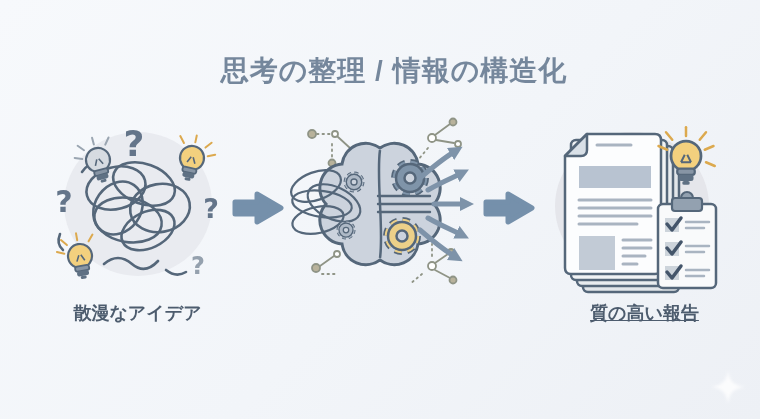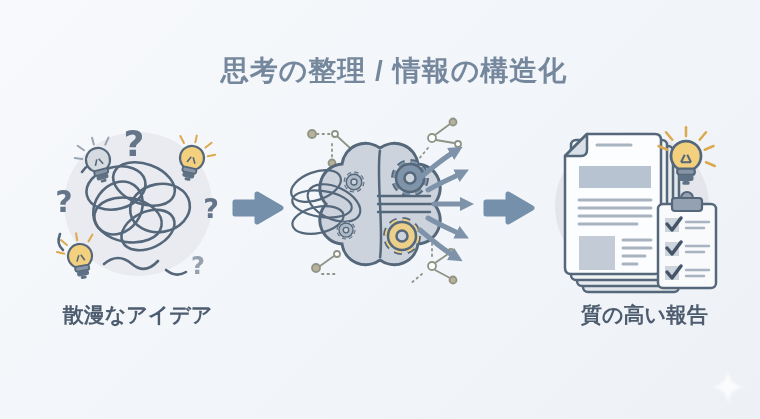--- a/index.html
+++ b/index.html
@@ -17,25 +17,25 @@
   }
   .stage-icon{position:absolute;}
   .stage1{left:46px;top:118px;}
   .stage2{left:282px;top:108px;}
   .stage3{left:541px;top:114px;}
   .flow-arrow{position:absolute;}
   .arrow1{left:227px;top:184px;}
   .arrow2{left:478px;top:184px;}
   .caption{
     position:absolute;top:301px;width:215px;
-    text-align:center;font-size:21px;font-weight:bold;color:#4d5c6e;
+    text-align:center;font-size:18px;font-weight:bold;color:#4d5c6e;
   }
   .cap1{left:30px;}
   .cap2{left:287px;}
-  .cap3{left:537px;}
+  .cap3{left:537px;text-decoration:underline;}
   .sparkle{position:absolute;left:711px;top:370px;filter:blur(1.5px);opacity:.8;}
   svg{display:block;}
 </style>
 </head>
 <body>
 
 <div class="slide">
 
   <h1 class="title">思考の整理 / 情報の構造化</h1>
 

